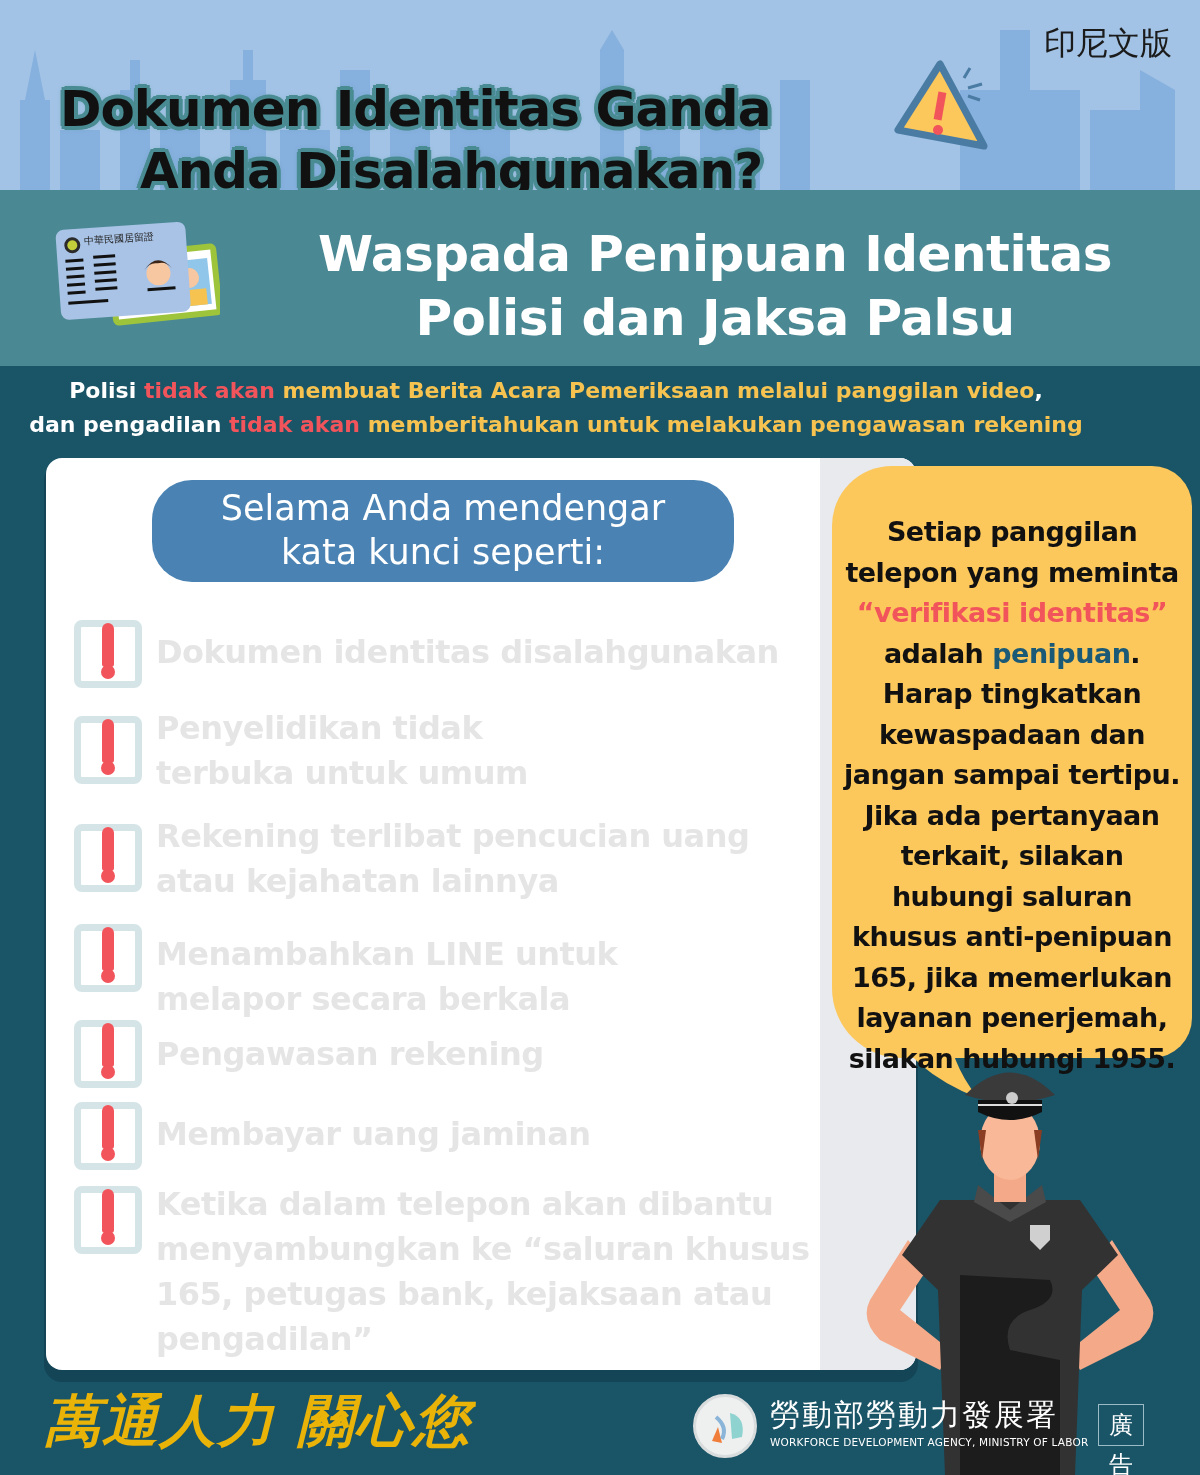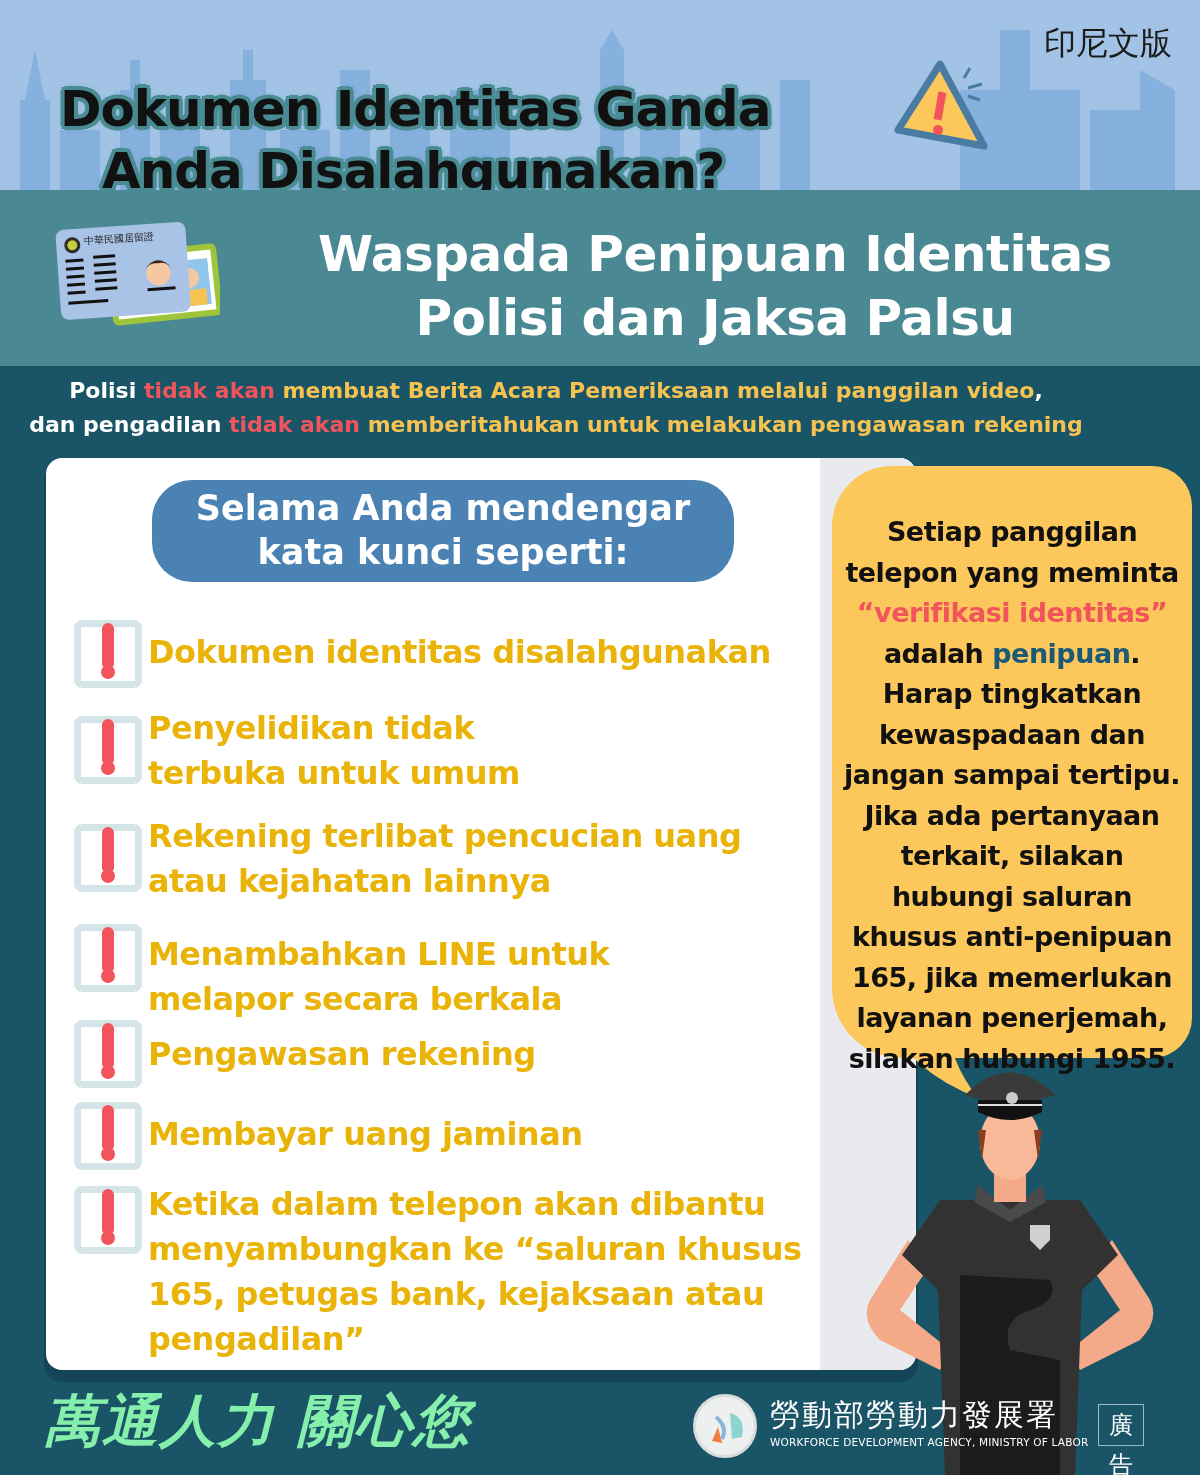--- a/index.html
+++ b/index.html
@@ -5,58 +5,58 @@
   * { box-sizing: border-box; margin: 0; padding: 0; }
   body { width: 1200px; height: 1475px; overflow: hidden; font-family: "DejaVu Sans", sans-serif; background: #1a5467; position: relative; }
 
   
   .sky { position: absolute; left: 0; top: 0; width: 1200px; height: 190px; background: #a2c3e5; overflow: hidden; }
   .city { position: absolute; left: 0; bottom: 0; width: 1200px; height: 160px; }
   .version-label { position: absolute; right: 28px; top: 22px; font-size: 32px; color: #1b1b1b; font-family: "DejaVu Sans", sans-serif; }
 
   .title1 { position: absolute; left: 60px; top: 78px; width: 820px; font-family: "DejaVu Sans", sans-serif; font-weight: bold; font-size: 50px; line-height: 62px; color: #111; letter-spacing: -1px;
     text-shadow: 0 0 6px #4a8c93, 3px 3px 0 #4a8c93, -3px -3px 0 #4a8c93, 3px -3px 0 #4a8c93, -3px 3px 0 #4a8c93, 0 4px 0 #4a8c93, 0 -4px 0 #4a8c93, 4px 0 0 #4a8c93, -4px 0 0 #4a8c93; }
-  .title1 .l2 { display: block; padding-left: 42px; }
+  .title1 .l2 { display: block; padding-left: 80px; }
   .warn-tri { position: absolute; left: 888px; top: 58px; width: 100px; height: 92px; }
 
   
   .band { position: absolute; left: 0; top: 190px; width: 1200px; height: 176px; background: #4a8893; }
   .id-card { position: absolute; left: 50px; top: 218px; width: 170px; height: 110px; }
   .title2 { position: absolute; left: 240px; top: 222px; width: 950px; text-align: center; color: #fff; font-weight: bold; font-size: 50px; line-height: 64px; letter-spacing: -0.5px; }
 
   
   .strip { position: absolute; left: 0; top: 366px; width: 1200px; height: 4px; background: #1a5467; }
   .notice { position: absolute; left: 0; top: 374px; width: 1112px; text-align: center; font-weight: bold; font-size: 22px; line-height: 34px; color: #fff; }
   .notice .red { color: #f2545b; }
   .notice .yel { color: #f6c350; }
 
   
   .panel-shadow { position: absolute; left: 44px; top: 462px; width: 874px; height: 920px; background: #134556; border-radius: 18px; }
   .panel { position: absolute; left: 46px; top: 458px; width: 870px; height: 912px; background: #fff; border-radius: 16px; }
   .panel-fold { position: absolute; left: 820px; top: 458px; width: 96px; height: 912px; background: #e8eaee; border-radius: 0 16px 16px 0; }
-  .pill { position: absolute; left: 152px; top: 480px; width: 582px; height: 102px; background: #4a83b3; border-radius: 40px; color: #fff; font-weight: bold; font-size: 35px; line-height: 44px; text-align: center; padding-top: 6px; }
+  .pill { position: absolute; left: 152px; top: 480px; width: 582px; height: 102px; background: #4a83b3; border-radius: 40px; color: #fff; font-weight: normal; font-size: 35px; line-height: 44px; text-align: center; padding-top: 6px; }
 
   .kw-list { position: absolute; left: 74px; top: 612px; width: 760px; }
   .kw { position: absolute; left: 0; display: flex; align-items: flex-start; }
   .kw-icon { width: 68px; height: 68px; border: 7px solid #d5e4e6; border-radius: 8px; background: #fff; position: relative; flex: none; }
   .kw-icon .bar { position: absolute; left: 50%; top: -4px; width: 12px; height: 44px; margin-left: -6px; background: #f2545b; border-radius: 6px 6px 3px 3px; }
   .kw-icon .dot { position: absolute; left: 50%; bottom: 2px; width: 14px; height: 14px; margin-left: -7px; background: #f2545b; border-radius: 50%; }
-  .kw-text { margin-left: 6px; font-weight: bold; font-size: 32px; line-height: 45px; color: #eab308; letter-spacing: -0.5px; }
+  .kw-text { margin-left: 14px; font-weight: bold; font-size: 32px; line-height: 45px; color: #e5e5e5; letter-spacing: -0.5px; }
 
   
   .bubble { position: absolute; left: 832px; top: 466px; width: 360px; height: 592px; background: #fcc75b; border-radius: 60px 40px 40px 70px; }
   .bubble-tail { position: absolute; left: 888px; top: 1020px; width: 90px; height: 80px; }
   .bubble-text { position: absolute; left: 834px; top: 472px; width: 356px; text-align: center; font-weight: bold; font-size: 27px; line-height: 40.5px; color: #111; letter-spacing: -0.5px; margin-top: 40px; }
   .bubble-text .red { color: #f2545b; }
   .bubble-text .teal { color: #1a5a76; }
 
   .officer { position: absolute; left: 850px; top: 1050px; width: 320px; height: 425px; }
 
   
-  .footer-slogan { position: absolute; left: 44px; top: 1386px; font-weight: bold; font-style: italic; font-size: 56px; color: #86efac; letter-spacing: 2px; line-height: 70px; }
+  .footer-slogan { position: absolute; left: 44px; top: 1386px; font-weight: bold; font-style: italic; font-size: 56px; color: #eab308; letter-spacing: 2px; line-height: 70px; }
   .agency-logo { position: absolute; left: 693px; top: 1394px; width: 64px; height: 64px; border-radius: 50%; background: #eef0f0; border: 3px solid #d9dcdc; overflow: hidden; }
   .agency-name { position: absolute; left: 770px; top: 1398px; color: #fff; font-size: 30px; line-height: 34px; letter-spacing: 2px; }
   .agency-en { position: absolute; left: 770px; top: 1436px; color: #fff; font-size: 10.5px; letter-spacing: 0.2px; }
   .ad-badge { position: absolute; left: 1098px; top: 1404px; width: 46px; height: 42px; border: 1px solid #9bbcc6; color: #fff; font-size: 24px; text-align: center; line-height: 40px; }
 </style>
 </head>
 <body>
 
 <div class="sky">
   <svg class="city" viewBox="0 0 1200 160" preserveAspectRatio="none">

